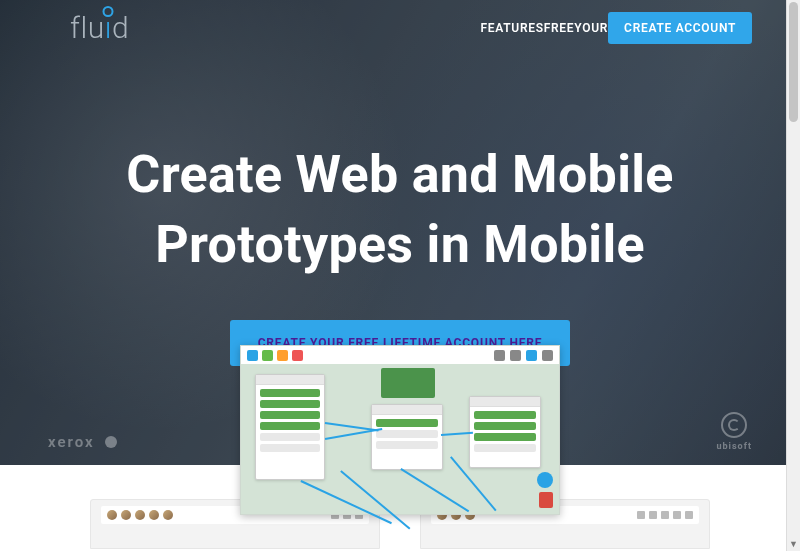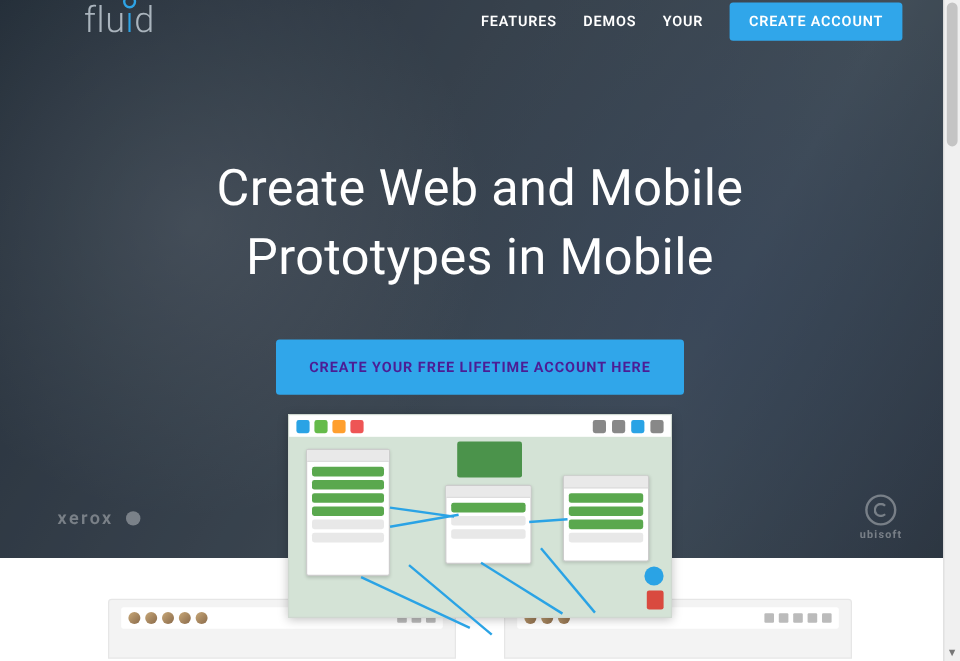--- a/index.html
+++ b/index.html
@@ -1,36 +1,36 @@
 <!DOCTYPE html>
 <html><head>
 <meta charset="utf-8">
 <style>
 *{margin:0;padding:0;box-sizing:border-box}
 body{font-family:-apple-system,BlinkMacSystemFont,"Segoe UI",Roboto,Helvetica,Arial,sans-serif;overflow-x:hidden;width:800px;height:551px;position:relative}
 .hero{position:relative;width:100%;height:465px;background:linear-gradient(135deg,#3a4a5a 0%,#4a5565 30%,#5a6575 60%,#3a4550 100%);overflow:hidden}
 .hero-bg{position:absolute;inset:0;background:radial-gradient(circle at 20% 40%,rgba(180,190,200,.25) 0%,transparent 35%),radial-gradient(circle at 75% 55%,rgba(60,80,120,.35) 0%,transparent 45%),linear-gradient(120deg,#2f3a44 0%,#4a5560 40%,#5a6872 70%,#38424d 100%)}
 .hero::after{content:"";position:absolute;inset:0;background:rgba(20,30,40,.35)}
-.header{position:relative;z-index:5;display:flex;align-items:center;justify-content:space-between;padding:0 48px 0 70px}
+.header{position:relative;z-index:5;display:flex;align-items:center;justify-content:space-between;padding:10px 48px 0 70px}
 .logo{display:flex;align-items:baseline;font-size:30px;font-weight:300;color:#a9b3bc;letter-spacing:.5px}
 .logo .l-f{color:#aab4bd}
 .logo .l-u{color:#aab4bd}
 .logo .l-i{color:#2ea3e5;position:relative}
 .logo .l-i::before{content:"";position:absolute;top:-4px;left:50%;transform:translateX(-50%);width:7px;height:7px;border:2px solid #2ea3e5;border-radius:50%}
 .logo .l-d{color:#aab4bd}
-.nav{display:flex;align-items:center;gap:22px}
+.nav{display:flex;align-items:center;}
 .nav a{color:#fff;text-decoration:none;font-size:12px;font-weight:600;letter-spacing:.7px}
 .btn{display:inline-flex;align-items:center;justify-content:center;padding:9px 16px;font-size:12px;font-weight:600;letter-spacing:.6px;border-radius:3px;text-decoration:none;cursor:pointer;border:none}
 .btn-outline{background:transparent;color:#fff;border:1px solid rgba(255,255,255,.85)}
 .btn-primary{background:#30a6ea;color:#fff}
 .hero-content{position:relative;z-index:5;text-align:center;padding-top:95px}
-.hero h1{color:#fff;font-weight:400;font-size:42px;line-height:1.35;letter-spacing:.3px}
+.hero h1{color:#fff;font-weight:700;font-size:52px;line-height:1.35;letter-spacing:.3px}
 .cta-wrap{margin-top:40px}
 .cta{display:inline-flex;align-items:center;justify-content:center;background:#30a6ea;color:#4c1d95;font-size:12px;font-weight:700;letter-spacing:.8px;padding:16px 28px;border-radius:3px;text-decoration:none}
-.brands{position:absolute;z-index:4;left:0;right:0;bottom:14px;display:flex;align-items:center;justify-content:space-between;padding:0 48px;color:rgba(255,255,255,.35)}
+.brands{position:absolute;z-index:4;left:0;right:0;bottom:14px;display:flex;align-items:flex-end;justify-content:space-between;padding:0 48px;color:rgba(255,255,255,.35)}
 .brand{display:flex;align-items:center;gap:6px;font-size:15px;letter-spacing:2px;font-weight:600;text-transform:lowercase}
 .brand.xerox::after{content:"";width:12px;height:12px;border-radius:50%;background:rgba(255,255,255,.35);margin-left:4px}
 .brand.ustream{text-transform:uppercase;font-weight:700;letter-spacing:1px}
 .brand.ubisoft{flex-direction:column;gap:1px;font-size:9px;letter-spacing:1px;font-weight:700}
 .ubi-swirl{width:26px;height:26px;border:2px solid rgba(255,255,255,.35);border-radius:50%;position:relative;margin-bottom:2px}
 .ubi-swirl::before{content:"";position:absolute;inset:5px;border:2px solid rgba(255,255,255,.35);border-right-color:transparent;border-radius:50%}
 .preview{position:absolute;z-index:6;left:50%;transform:translateX(-50%);top:345px;width:320px;height:170px;background:#d4e3d6;border:1px solid #cfd8d0;box-shadow:0 2px 8px rgba(0,0,0,.25)}
 .prev-top{position:absolute;top:0;left:0;right:0;height:18px;background:#fff;display:flex;align-items:center;justify-content:space-between;padding:0 6px}
 .prev-icons{display:flex;gap:4px}
 .pi{width:11px;height:11px;border-radius:2px}
@@ -76,21 +76,21 @@
 
   <header class="header">
     <div class="logo">
       <span class="l-f">fl</span>
         <span class="l-u">u</span>
         <span class="l-i">ı</span>
         <span class="l-d">d</span>
     </div>
     <nav class="nav">
       <a href="#">FEATURES</a>
-      <a href="#">DEMOS</a>
+      <a href="#">FREE</a>
       <a href="#">YOUR</a>
       <a href="#" class="btn btn-primary">CREATE ACCOUNT</a>
     </nav>
   </header>
 
   <div class="hero-content">
     <h1>
       <span>Create Web and Mobile</span><br>
       <span>Prototypes in Mobile</span>
     </h1>

